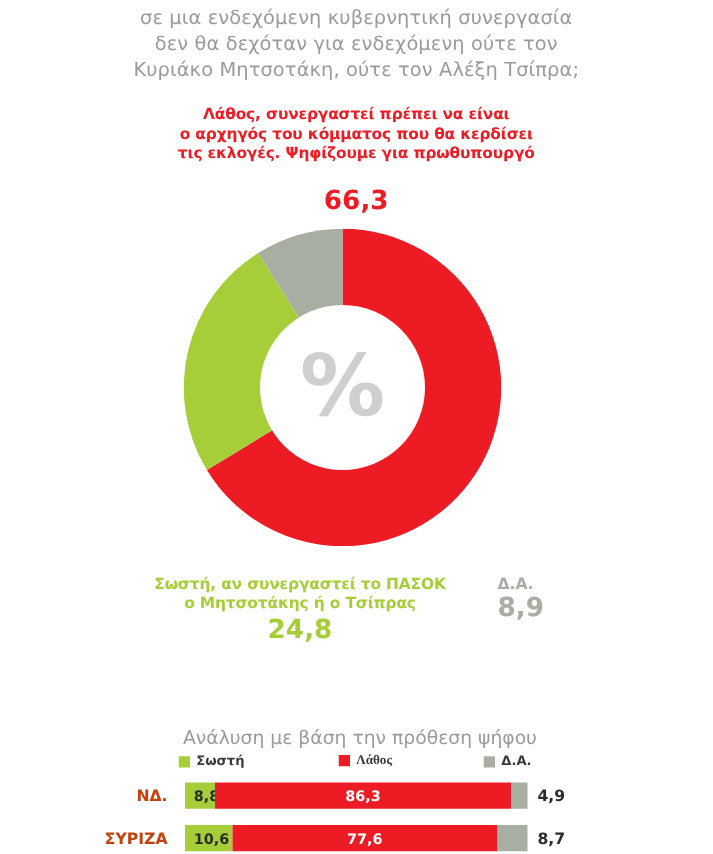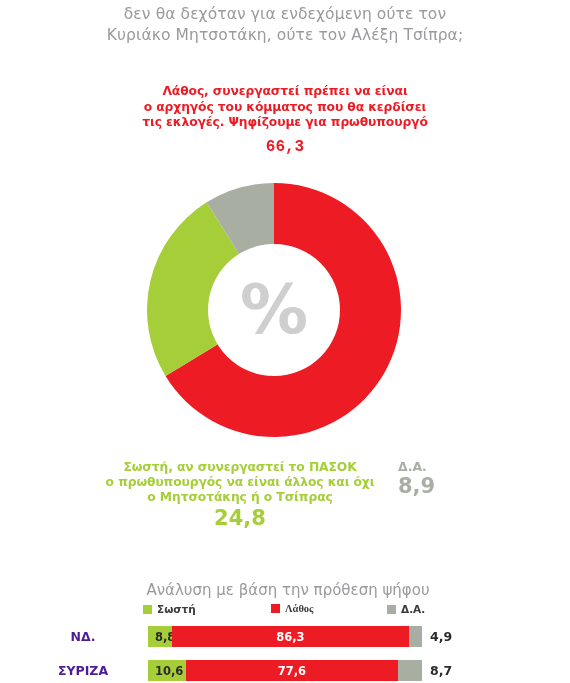--- a/index.html
+++ b/index.html
@@ -39,25 +39,24 @@
     width: 400px;
     text-align: center;
     color: #ED1C24;
     font-size: 12.3px;
     line-height: 15.5px;
     font-weight: bold;
     letter-spacing: -0.1px;
   }
   .label-red .big {
     display: block;
-    font-size: 16px;
+    font-size: 21px;
     line-height: 25px;
-    margin-top: 4px;
+    margin-top: 17px;
     letter-spacing: 0px;
-    font-family: Liberation Mono, monospace;
   }
 
   .label-green {
     position: absolute;
     left: 65px;
     top: 460px;
     width: 350px;
     text-align: center;
     color: #A6CE39;
     font-size: 12.3px;
@@ -147,31 +146,31 @@
   .legend-item.i1 { left: 271px; font-family: Liberation Serif, serif; }
   .legend-item.i2 { left: 387px; }
 
   .bar-row {
     position: relative;
     height: 28px;
     margin-top: 6px;
   }
   .bar-row .row-label {
     position: absolute;
-    left: 16px;
+    left: 0;
     top: 0;
     width: 141px;
     height: 21px;
     line-height: 21px;
-    text-align: center;
+    text-align: right;
     padding-right: 7px;
     box-sizing: border-box;
     font-size: 12.5px;
     font-weight: bold;
-    color: #4c1d95;
+    color: #c2410c;
   }
   .bar-track {
     position: absolute;
     left: 148px;
     top: 0;
     width: 274px;
     height: 21px;
     display: flex;
   }
   .seg {
@@ -195,20 +194,21 @@
     line-height: 21px;
     font-size: 12.5px;
     font-weight: bold;
     color: #2b2b2b;
   }
 </style>
 </head>
 <body>
 
 <div class="question">
+  <div>σε μια ενδεχόμενη κυβερνητική συνεργασία</div>
   <div>δεν θα δεχόταν για ενδεχόμενη ούτε τον</div>
   <div>Κυριάκο Μητσοτάκη, ούτε τον Αλέξη Τσίπρα;</div>
 </div>
 
 <div class="label-red">
   <div>Λάθος, συνεργαστεί πρέπει να είναι</div>
   <div>ο αρχηγός  του κόμματος που θα κερδίσει</div>
   <div>τις εκλογές. Ψηφίζουμε για πρωθυπουργό</div>
   <span class="big">66,3</span>
 </div>
@@ -220,21 +220,20 @@
         <path d="M 127 127 L 18.51 193.02 A 127 127 0 0 1 59.63 19.34 Z" fill="#A6CE39"></path>
         <path d="M 127 127 L 59.63 19.34 A 127 127 0 0 1 127.00 0.00 Z" fill="#A9AEA3"></path>
       </g>
     <circle cx="127" cy="127" r="66" fill="#FFFFFF"></circle>
   </svg>
   <div class="pct-glyph">%</div>
 </div>
 
 <div class="label-green">
   <div>Σωστή, αν συνεργαστεί το ΠΑΣΟΚ</div>
-  <div>ο πρωθυπουργός να είναι άλλος και όχι</div>
   <div>ο Μητσοτάκης ή ο Τσίπρας</div>
   <span class="big">24,8</span>
 </div>
 
 <div class="label-gray">
   <span class="cap">Δ.Α.</span>
   <span class="big">8,9</span>
 </div>
 
 <div class="analysis">

